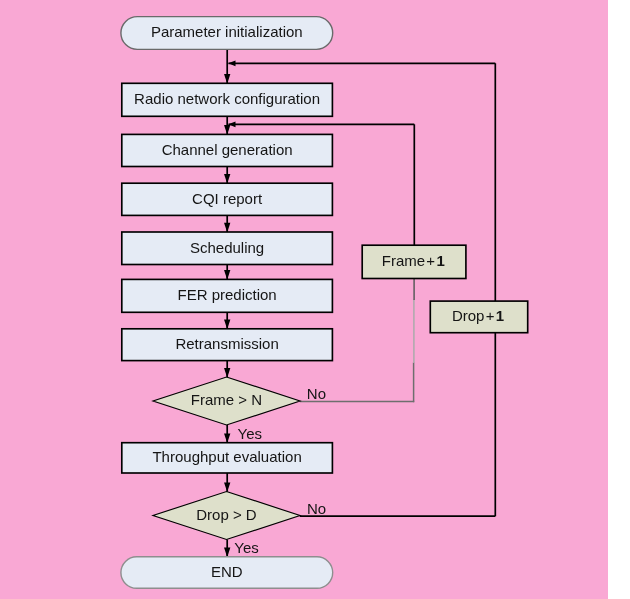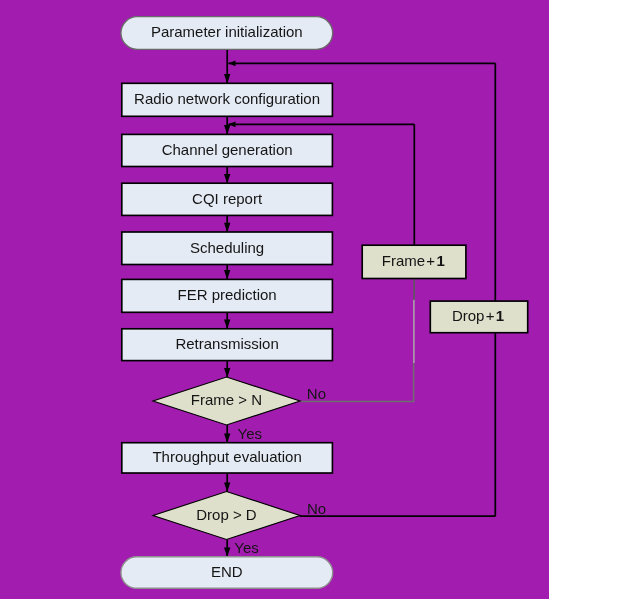--- a/index.html
+++ b/index.html
@@ -1,19 +1,19 @@
 <!DOCTYPE html>
 <html><head>
 <meta charset="utf-8">
 <title>Simulation flowchart</title>
 <style>
   html,body{margin:0;padding:0;background:#ffffff;}
   body{width:630px;height:599px;overflow:hidden;
        font-family:"Liberation Sans",sans-serif;}
-  #flowchart-canvas{position:relative;width:549px;height:599px;background:#a21caf;}
+  #flowchart-canvas{position:relative;width:608px;height:599px;background:#f9a8d4;}
   #flow-svg{display:block;position:absolute;left:0;top:0;}
   text{white-space:pre;}
   #flow-svg{shape-rendering:geometricPrecision;transform:translateZ(0);}
   .node-label{font-family:"Liberation Sans",sans-serif;font-size:15px;fill:#151515;
               text-anchor:middle;}
   .edge-label{font-family:"Liberation Sans",sans-serif;font-size:15px;fill:#151515;
               text-anchor:start;}
   .aux-label{font-family:"Liberation Sans",sans-serif;font-size:15px;fill:#151515;
              text-anchor:middle;}
   .aux-label tspan.strong{font-weight:bold;}

